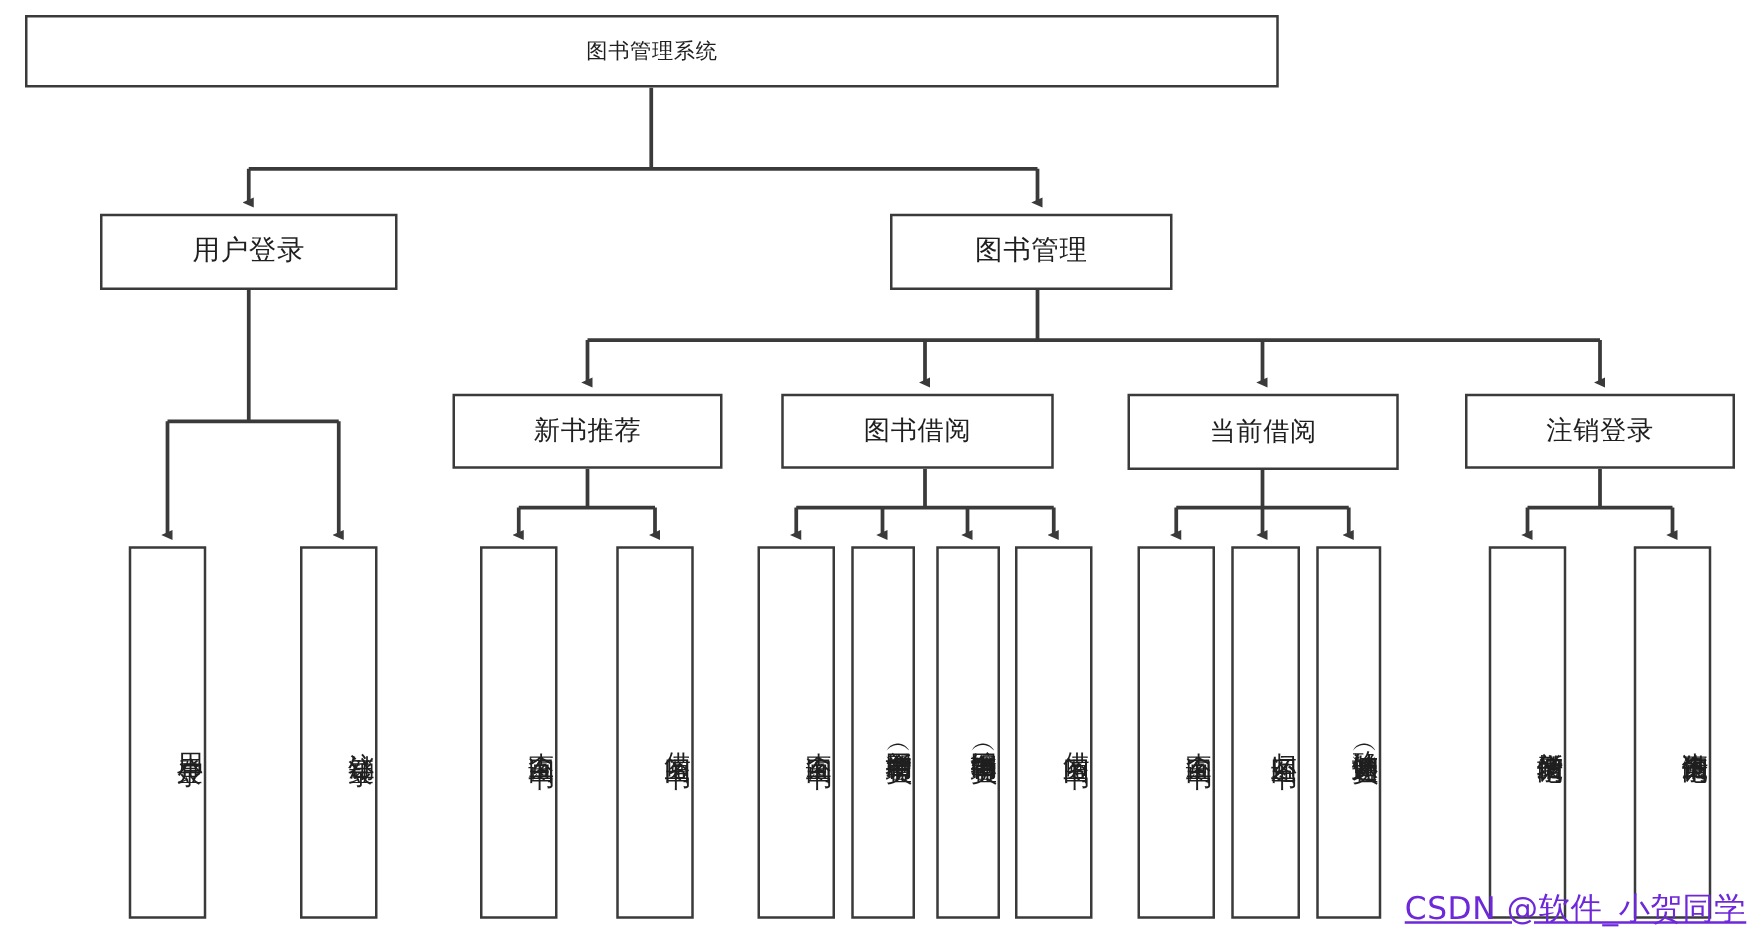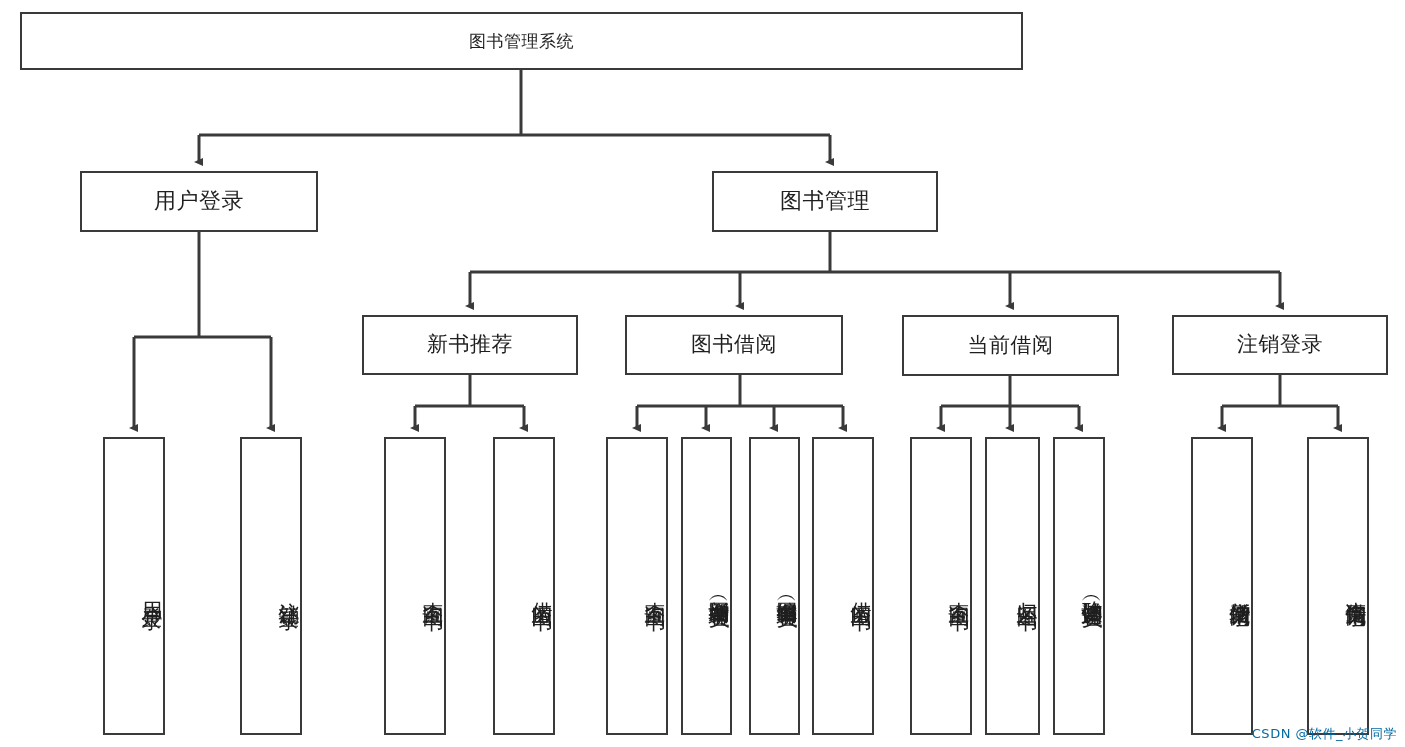--- a/index.html
+++ b/index.html
@@ -54,25 +54,26 @@
     letter-spacing: 3px;
   }
   .node.leaf.tall-text {
     padding-top: 4px;
     letter-spacing: 1px;
   }
   .watermark {
     position: absolute;
     right: 8px;
     bottom: 4px;
-    color: #0369a1;
-    font-size: 13px;
+    color: #6d28d9;
+    font-size: 25px;
     letter-spacing: 0.5px;
     z-index: 5;
     white-space: nowrap;
+    text-decoration: underline;
   }
 </style>
 </head>
 <body>
 
 <div id="diagram-root">
 
   <svg class="wires" viewBox="0 0 1405 747">
     <defs>
       <marker id="arrow" markerWidth="10" markerHeight="10" refX="5" refY="5" orient="auto" markerUnits="userSpaceOnUse">

